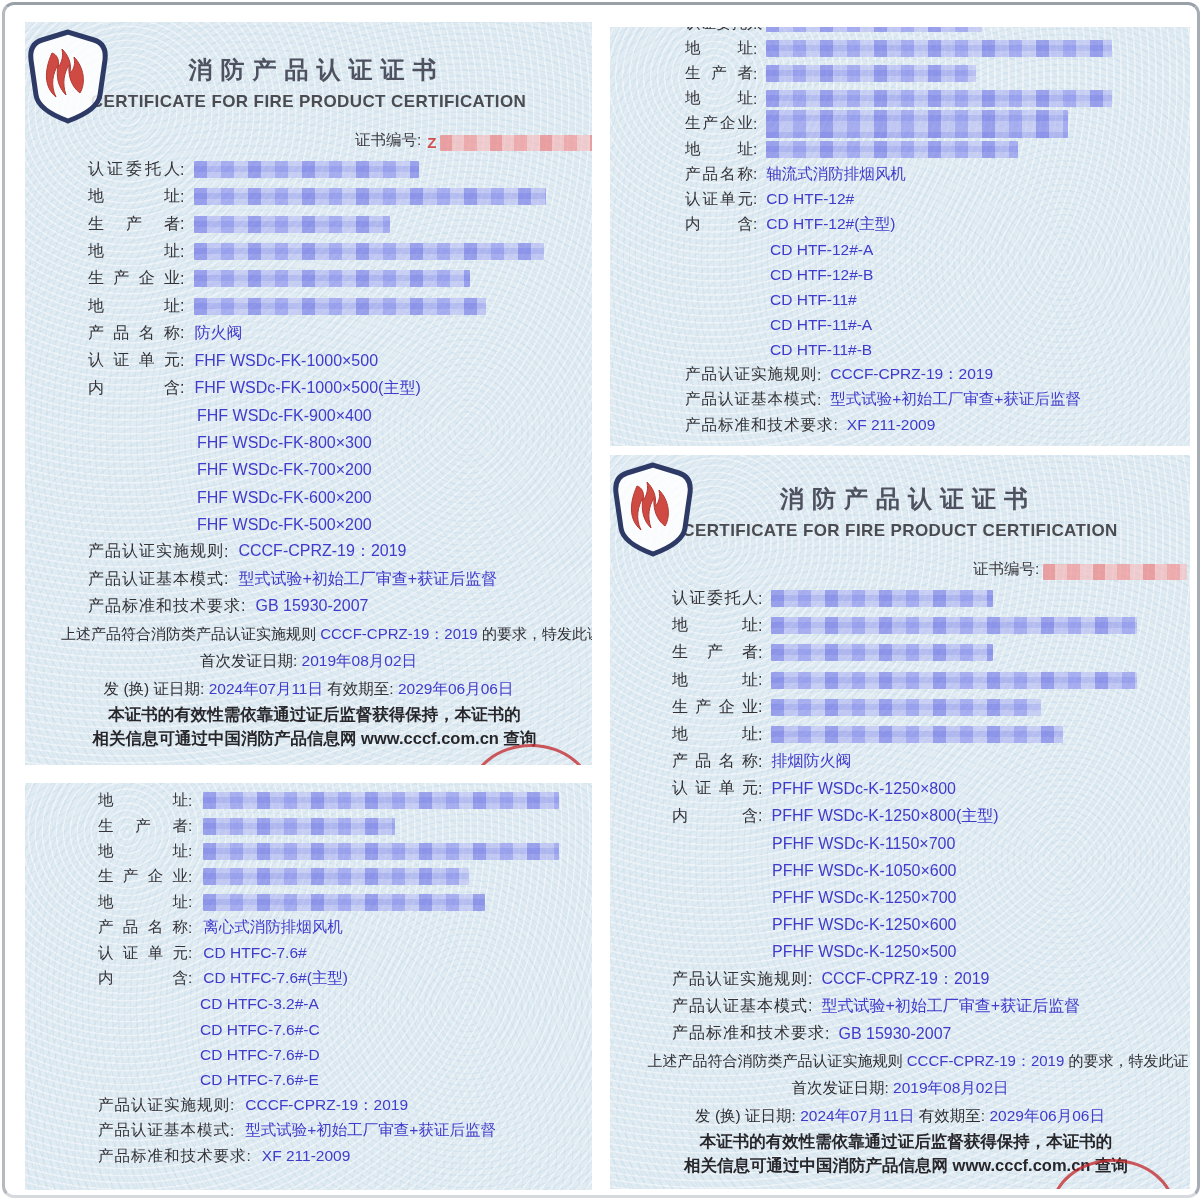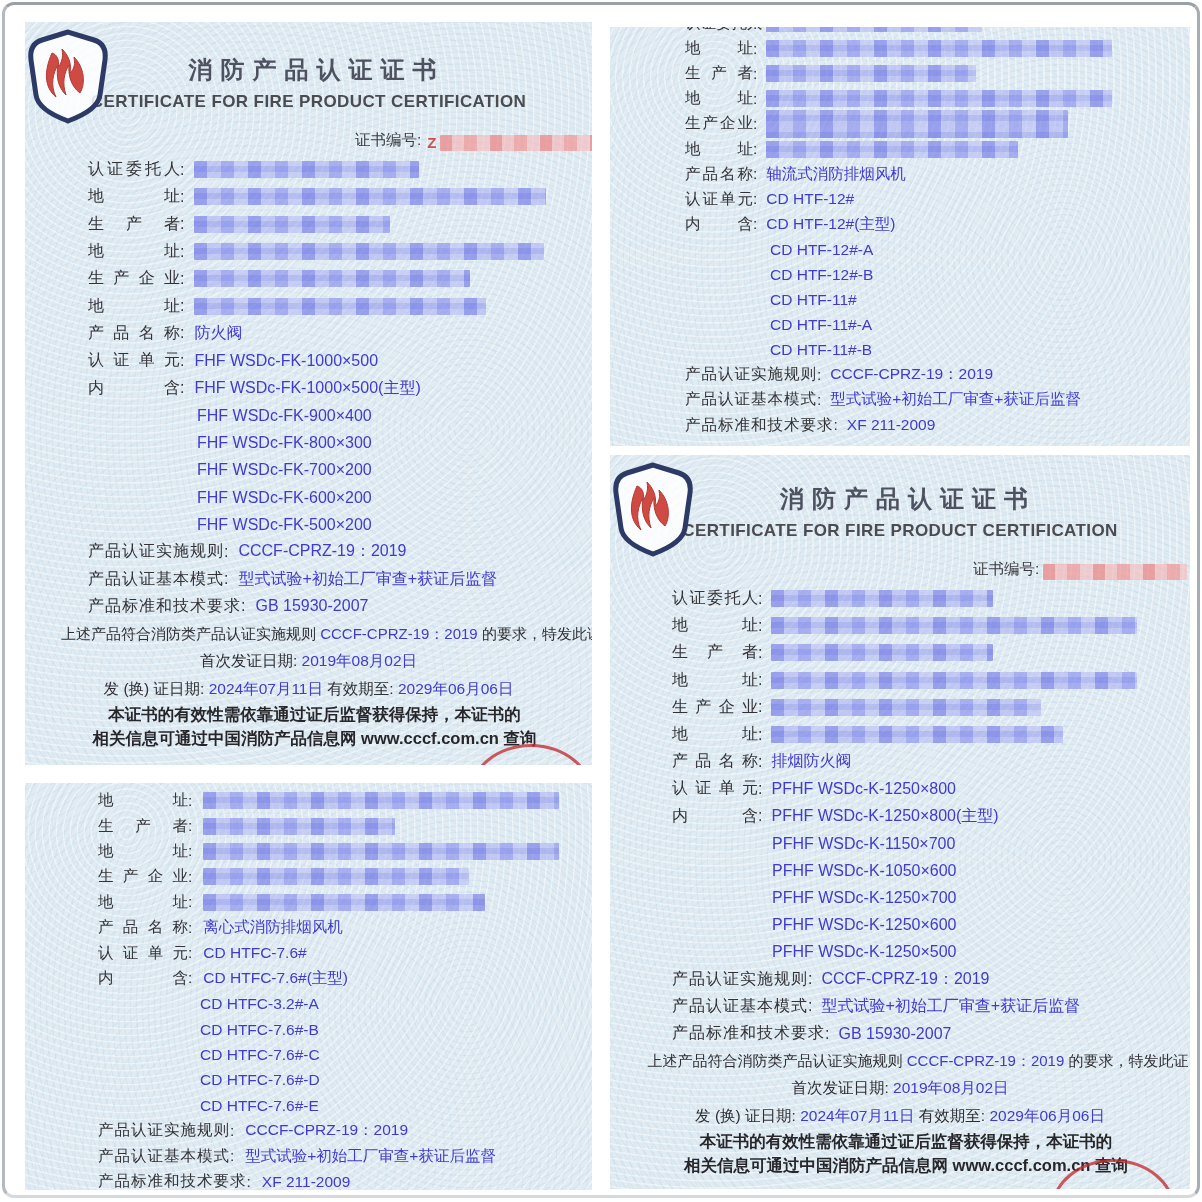--- a/index.html
+++ b/index.html
@@ -281,21 +281,20 @@
         <span class="lc">:</span>
         <span class="val">CD HTFC-7.6#</span>
       </div>
     <div class="row">
         <span class="lt">内含</span>
         <span class="lc">:</span>
         <span class="val">CD HTFC-7.6#(主型)</span>
       </div>
     <div class="models">
         <div class="model">CD HTFC-3.2#-A</div>
-        <div class="model">CD HTFC-7.6#-B</div>
         <div class="model">CD HTFC-7.6#-C</div>
         <div class="model">CD HTFC-7.6#-D</div>
         <div class="model">CD HTFC-7.6#-E</div>
       </div>
     <div class="row">
         <span class="lt wide">产品认证实施规则</span>
         <span class="lc">:</span>
         <span class="val">CCCF-CPRZ-19：2019</span>
       </div>
     <div class="row">

